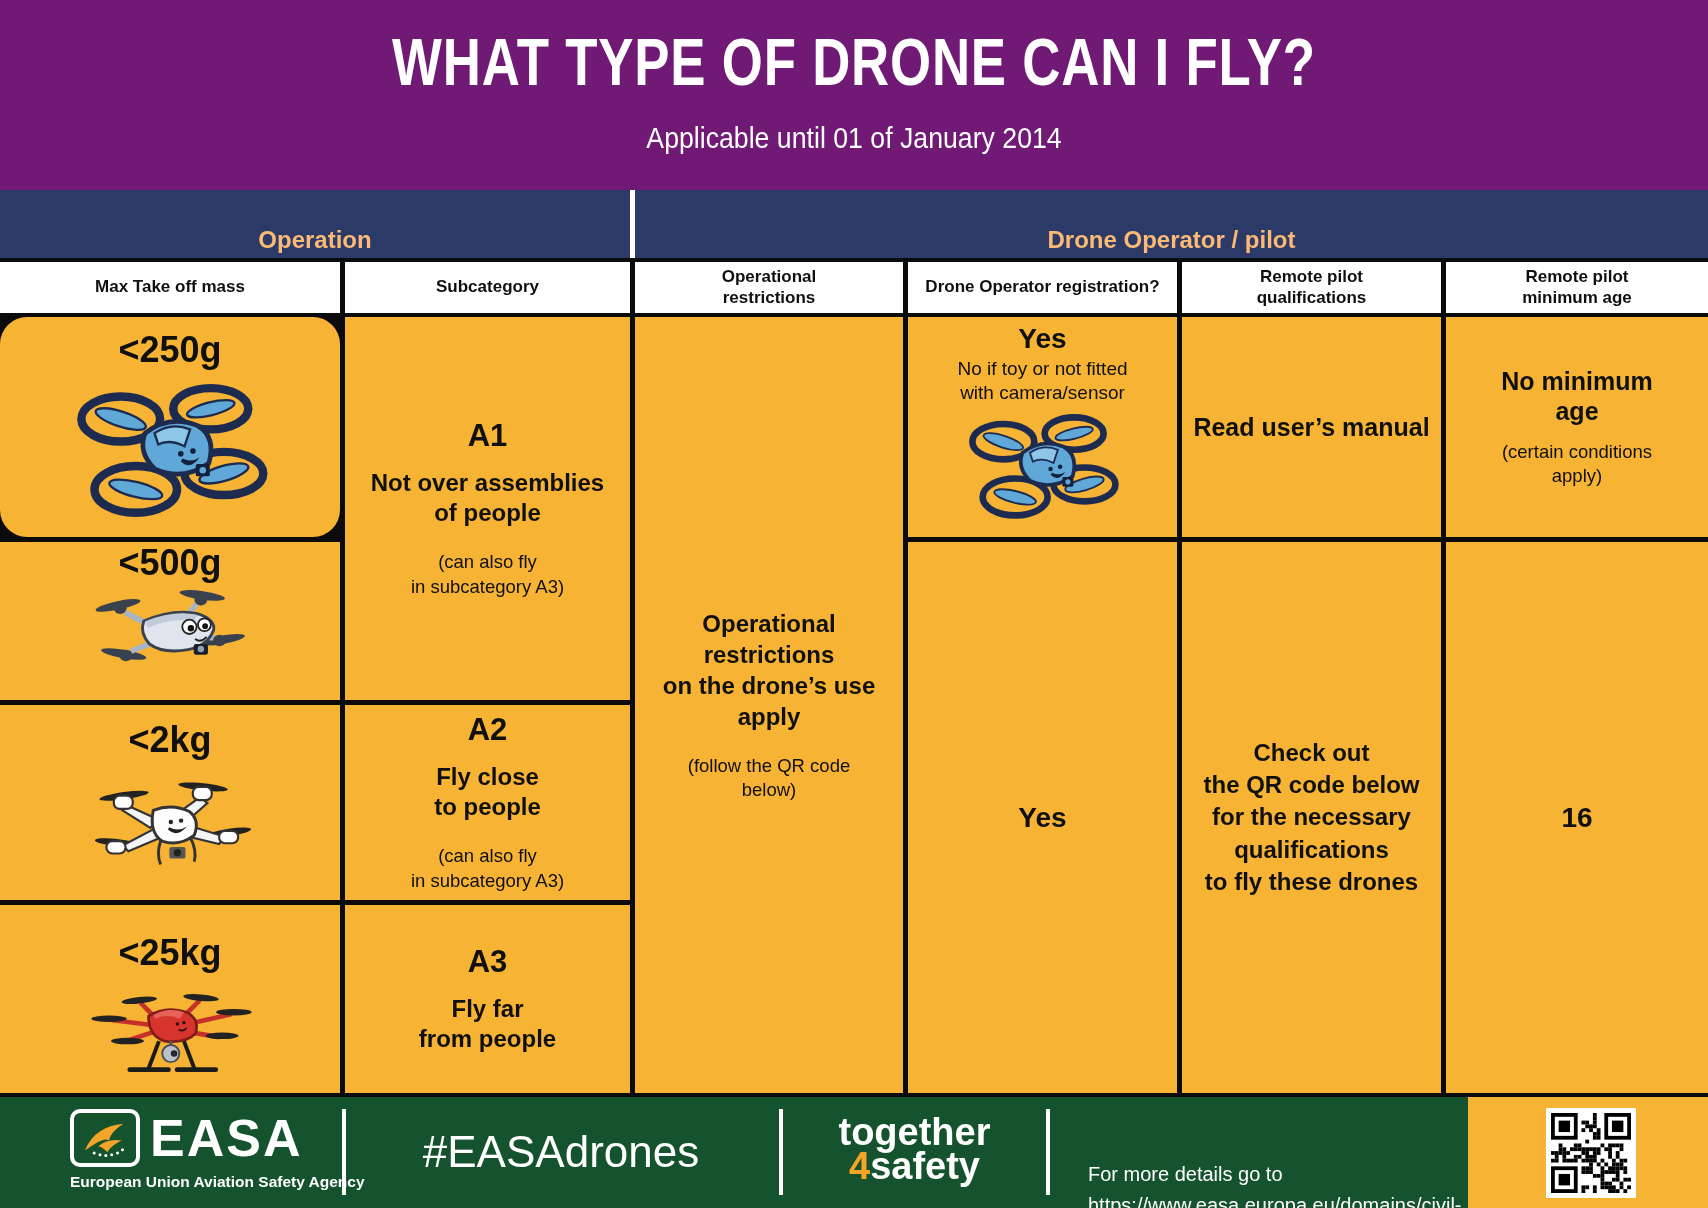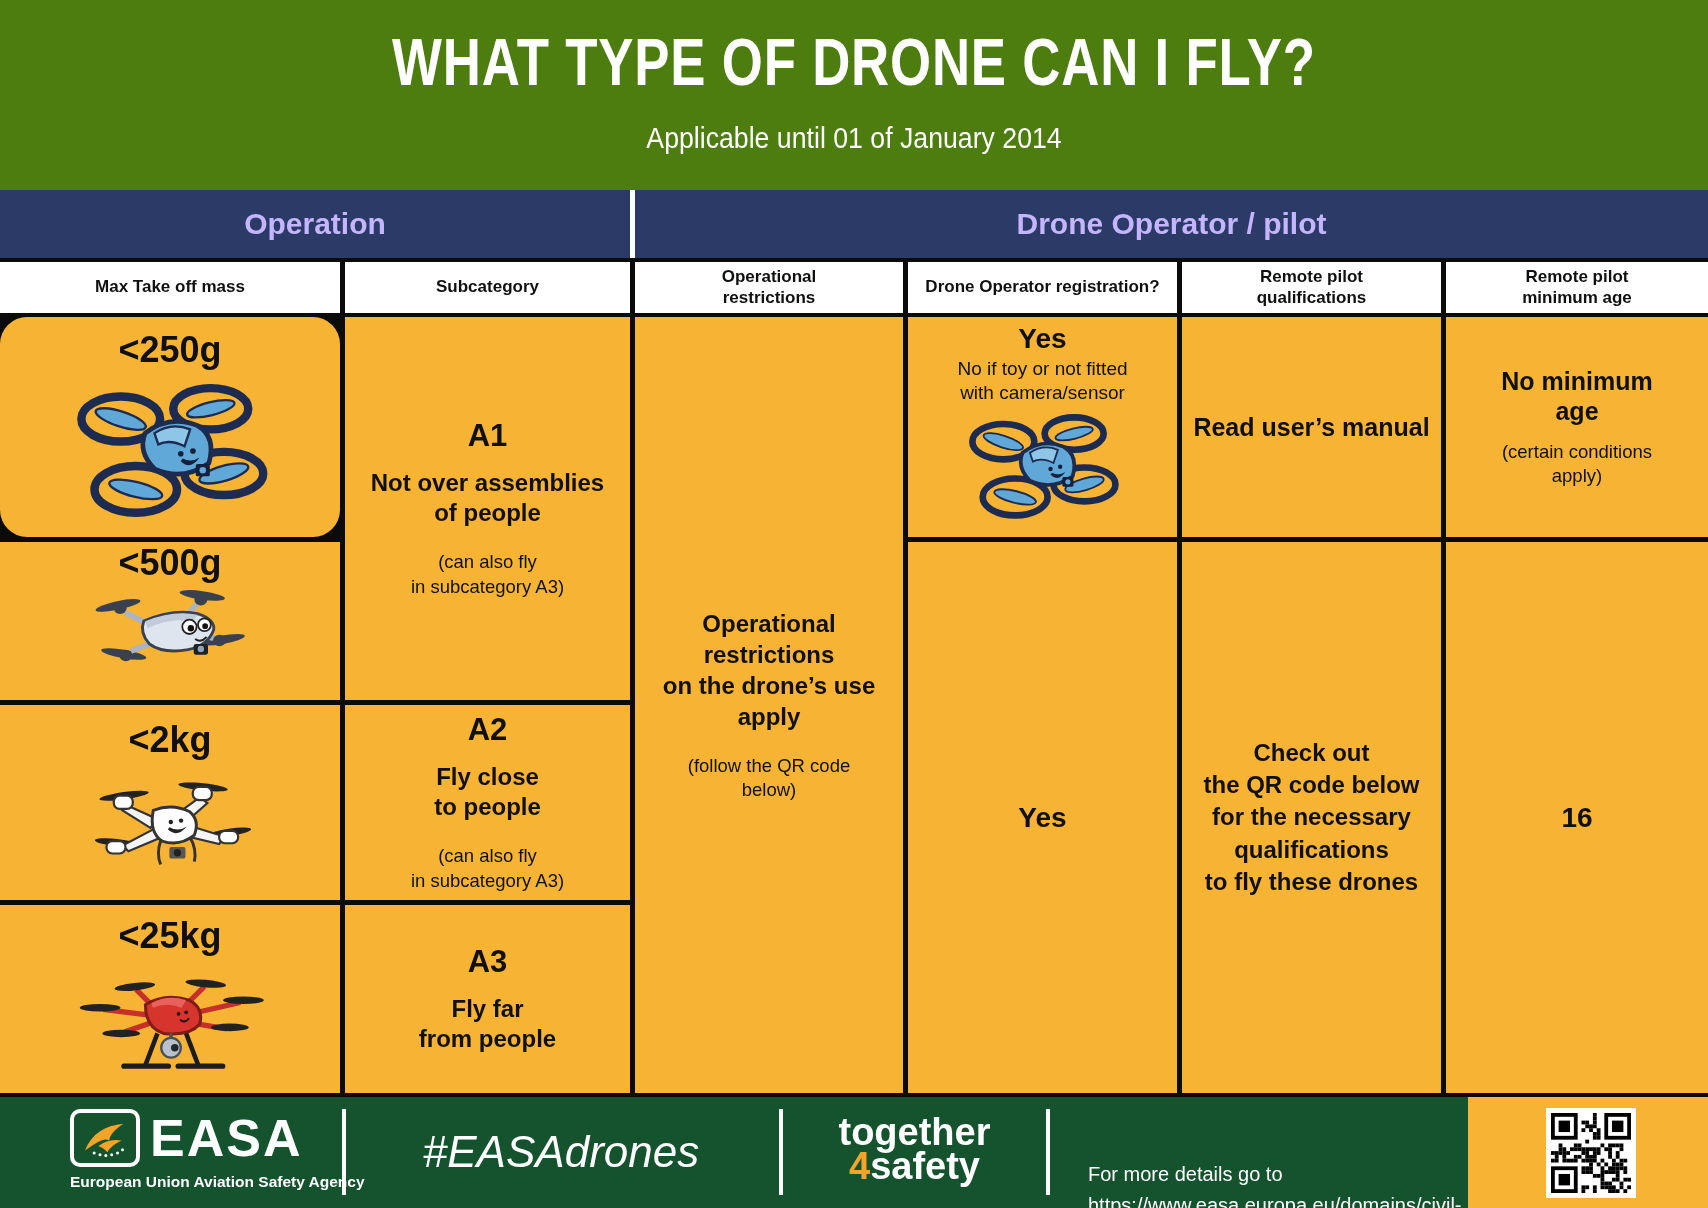--- a/index.html
+++ b/index.html
@@ -1,31 +1,31 @@
 <!DOCTYPE html>
 <html><head>
 <meta charset="utf-8">
 <style>
   html,body{margin:0;padding:0;background:#fff;}
   .page{position:relative;width:1708px;height:1208px;overflow:hidden;
         font-family:"Liberation Sans",sans-serif;color:#101010;background:#F7B334;}
   .preline{white-space:pre-line;}
 
   
-  .masthead{position:absolute;top:0;left:0;width:1708px;height:190px;background:#4d7c0f;}
+  .masthead{position:absolute;top:0;left:0;width:1708px;height:190px;background:#701a75;}
   .main-title{position:absolute;top:24px;left:0;width:1708px;text-align:center;margin:0;
       color:#fff;font-size:66px;font-weight:bold;letter-spacing:1px;transform:scaleX(0.8);}
   .subtitle{position:absolute;top:122px;left:0;width:1708px;text-align:center;
       color:#fff;font-size:29px;font-weight:normal;transform:scaleX(0.92);}
 
   
   .band{position:absolute;top:190px;left:0;width:1708px;height:72px;background:#2B3A67;
         border-bottom:4px solid #0b0b0b;box-sizing:border-box;}
-  .band-label{position:absolute;top:0;height:68px;display:flex;align-items:center;justify-content:center;
-        color:#c4b5fd;font-size:30px;font-weight:bold;}
+  .band-label{position:absolute;top:16px;height:68px;display:flex;align-items:center;justify-content:center;
+        color:#fdba74;font-size:24px;font-weight:bold;}
   .band-op{left:0;width:630px;}
   .band-pilot{left:635px;width:1073px;}
   .band-divider{position:absolute;left:630px;top:0;width:5px;height:68px;background:#fff;}
 
   
   .colhead{position:absolute;top:262px;left:0;width:1708px;height:55px;display:grid;
         grid-template-columns:340px 285px 268px 269px 259px 262px;gap:5px;background:#0b0b0b;
         border-bottom:4px solid #0b0b0b;box-sizing:border-box;}
   .hcell{background:#fff;display:flex;align-items:center;justify-content:center;text-align:center;
         font-size:17px;font-weight:bold;line-height:1.2;padding:0 4px;}
@@ -33,21 +33,21 @@
   
   .body-grid{position:absolute;top:317px;left:0;width:1708px;height:780px;display:grid;
         grid-template-columns:340px 285px 268px 269px 259px 262px;
         grid-template-rows:220px 158px 195px 188px;gap:5px;background:#0b0b0b;
         border-bottom:4px solid #0b0b0b;box-sizing:border-box;}
   .cell{background:#F7B334;display:flex;flex-direction:column;align-items:center;
         justify-content:center;text-align:center;}
   .c1r1{grid-column:1;grid-row:1;justify-content:flex-start;padding-top:12px;border-radius:27px;}
   .c1r2{grid-column:1;grid-row:2;justify-content:flex-start;}
   .c1r3{grid-column:1;grid-row:3;justify-content:flex-start;padding-top:14px;}
-  .c1r4{grid-column:1;grid-row:4;justify-content:flex-start;padding-top:10px;}
+  .c1r4{grid-column:1;grid-row:4;justify-content:flex-start;padding-top:27px;}
   .c2a1{grid-column:2;grid-row:1/3;}
   .c2a2{grid-column:2;grid-row:3;}
   .c2a3{grid-column:2;grid-row:4;}
   .c3{grid-column:3;grid-row:1/5;}
   .c4r1{grid-column:4;grid-row:1;justify-content:flex-start;padding-top:6px;}
   .c4rest{grid-column:4;grid-row:2/5;}
   .c5r1{grid-column:5;grid-row:1;}
   .c5rest{grid-column:5;grid-row:2/5;}
   .c6r1{grid-column:6;grid-row:1;}
   .c6rest{grid-column:6;grid-row:2/5;}
@@ -74,21 +74,21 @@
   
   .footer{position:absolute;top:1097px;left:0;width:1468px;height:111px;background:#14532d;color:#fff;}
   .fdiv{position:absolute;top:12px;width:4px;height:86px;background:#fff;}
   .easa{position:absolute;left:70px;top:12px;}
   .easa-top{display:flex;align-items:center;gap:10px;}
   .easa-box{display:inline-flex;align-items:center;justify-content:center;width:62px;height:50px;
         border:4px solid #fff;border-radius:10px;}
   .easa-name{font-size:52px;font-weight:bold;letter-spacing:2px;line-height:1;}
   .easa-tagline{font-size:15.5px;font-weight:bold;margin-top:6px;}
   .hashtag{position:absolute;left:346px;top:30px;width:430px;text-align:center;
-        font-size:44px;font-weight:normal;font-style:italic;}
+        font-size:44px;font-weight:normal;}
   .t4s{position:absolute;left:783px;top:16px;width:263px;text-align:center;font-weight:bold;line-height:1;}
   .t4s1{font-size:38px;text-align:center;}
   .t4s2{font-size:38px;margin-top:-4px;}
   .t4s .four{color:#F4A428;}
   .details{position:absolute;left:1088px;top:26px;font-size:20px;line-height:1.55;text-align:left;margin-top:36px;}
   .qr-wrap{position:absolute;left:1546px;top:11px;width:90px;height:90px;background:#fff;
         box-sizing:border-box;padding:5px;}
   .qr-wrap svg{display:block;width:80px;height:80px;}
 </style>
 </head>

